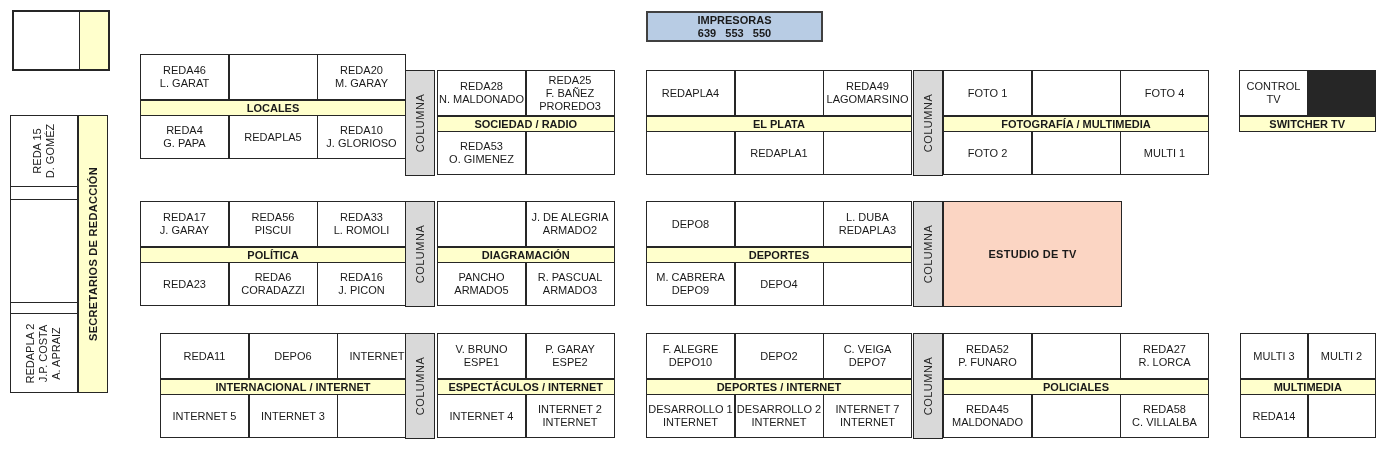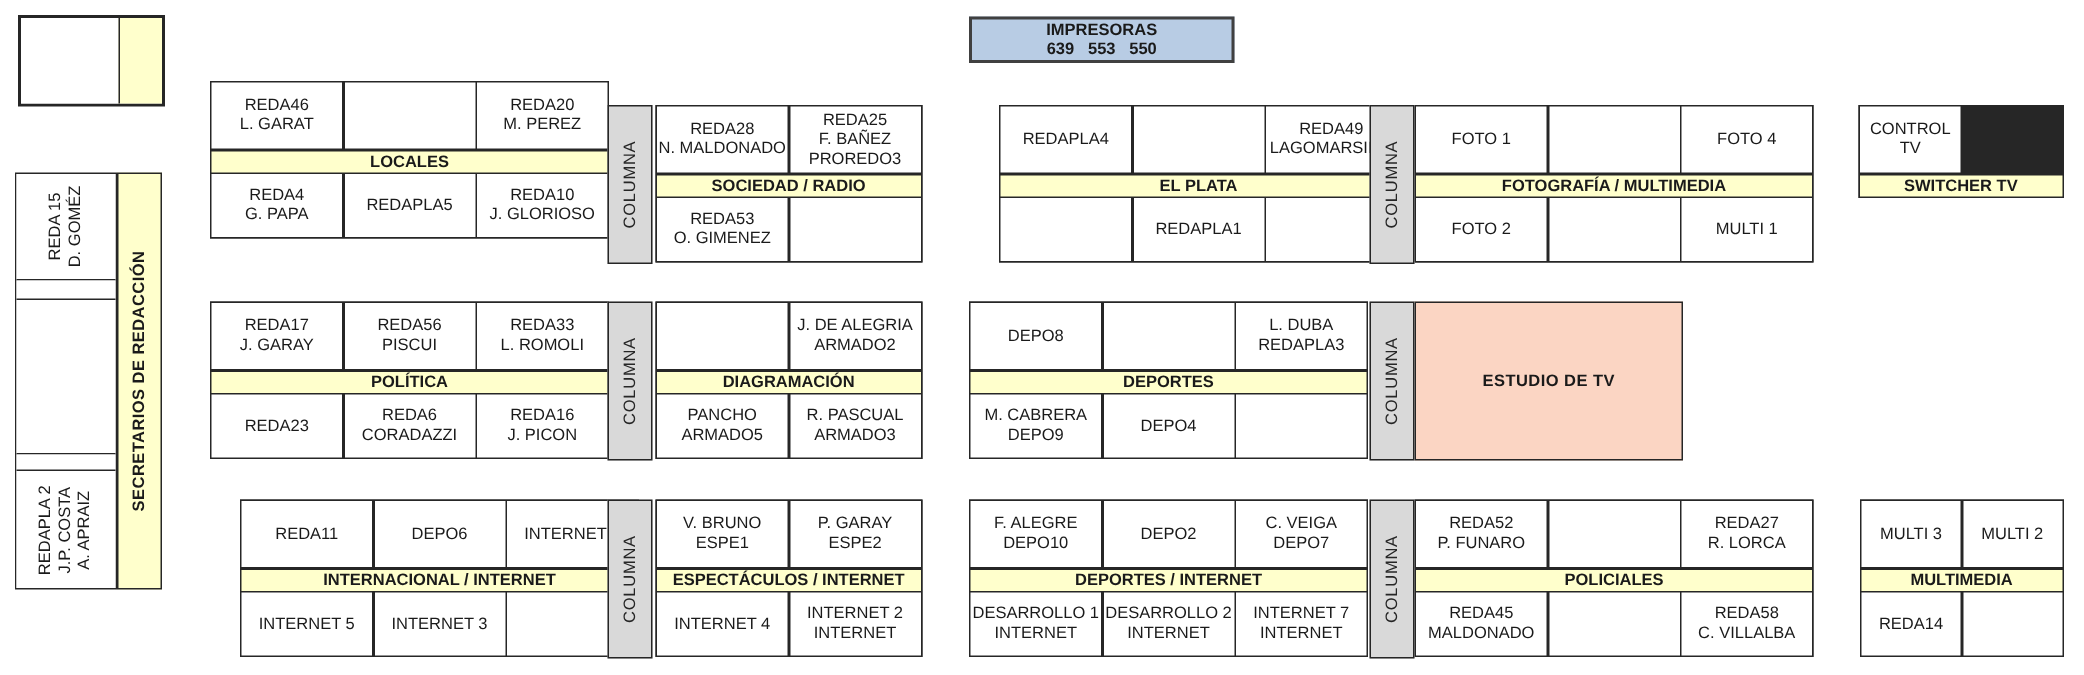--- a/index.html
+++ b/index.html
@@ -113,40 +113,40 @@
   <div id="estudio">
     <div>ESTUDIO DE TV</div>
   </div>
 
   <div id="blocks-layer">
       <div class="block" style="left: 140px; top: 54px; grid-template-columns: 87px 87px 87px; grid-template-rows: 44px 14px 42px;">
         <div class="cell">REDA46
 L. GARAT</div>
         <div class="cell"></div>
         <div class="cell">REDA20
-M. PEREZ</div>
+M. GARAY</div>
         <div class="cell band" style="grid-column: 1 / -1;">LOCALES</div>
         <div class="cell">REDA4
 G. PAPA</div>
         <div class="cell">REDAPLA5</div>
         <div class="cell">REDA10
 J. GLORIOSO</div>
       </div>
       <div class="block" style="left: 437px; top: 70px; grid-template-columns: 87px 87px; grid-template-rows: 44px 14px 42px;">
         <div class="cell">REDA28
 N. MALDONADO</div>
         <div class="cell">REDA25
 F. BAÑEZ
 PROREDO3</div>
         <div class="cell band" style="grid-column: 1 / -1;">SOCIEDAD / RADIO</div>
         <div class="cell">REDA53
 O. GIMENEZ</div>
         <div class="cell"></div>
       </div>
-      <div class="block" style="left: 666px; top: 70px; grid-template-columns: 87px 87px 87px; grid-template-rows: 44px 14px 42px;">
+      <div class="block" style="left: 646px; top: 70px; grid-template-columns: 87px 87px 87px; grid-template-rows: 44px 14px 42px;">
         <div class="cell">REDAPLA4</div>
         <div class="cell"></div>
         <div class="cell">REDA49
 LAGOMARSINO</div>
         <div class="cell band" style="grid-column: 1 / -1;">EL PLATA</div>
         <div class="cell"></div>
         <div class="cell">REDAPLA1</div>
         <div class="cell"></div>
       </div>
       <div class="block" style="left: 943px; top: 70px; grid-template-columns: 87px 87px 87px; grid-template-rows: 44px 14px 42px;">

